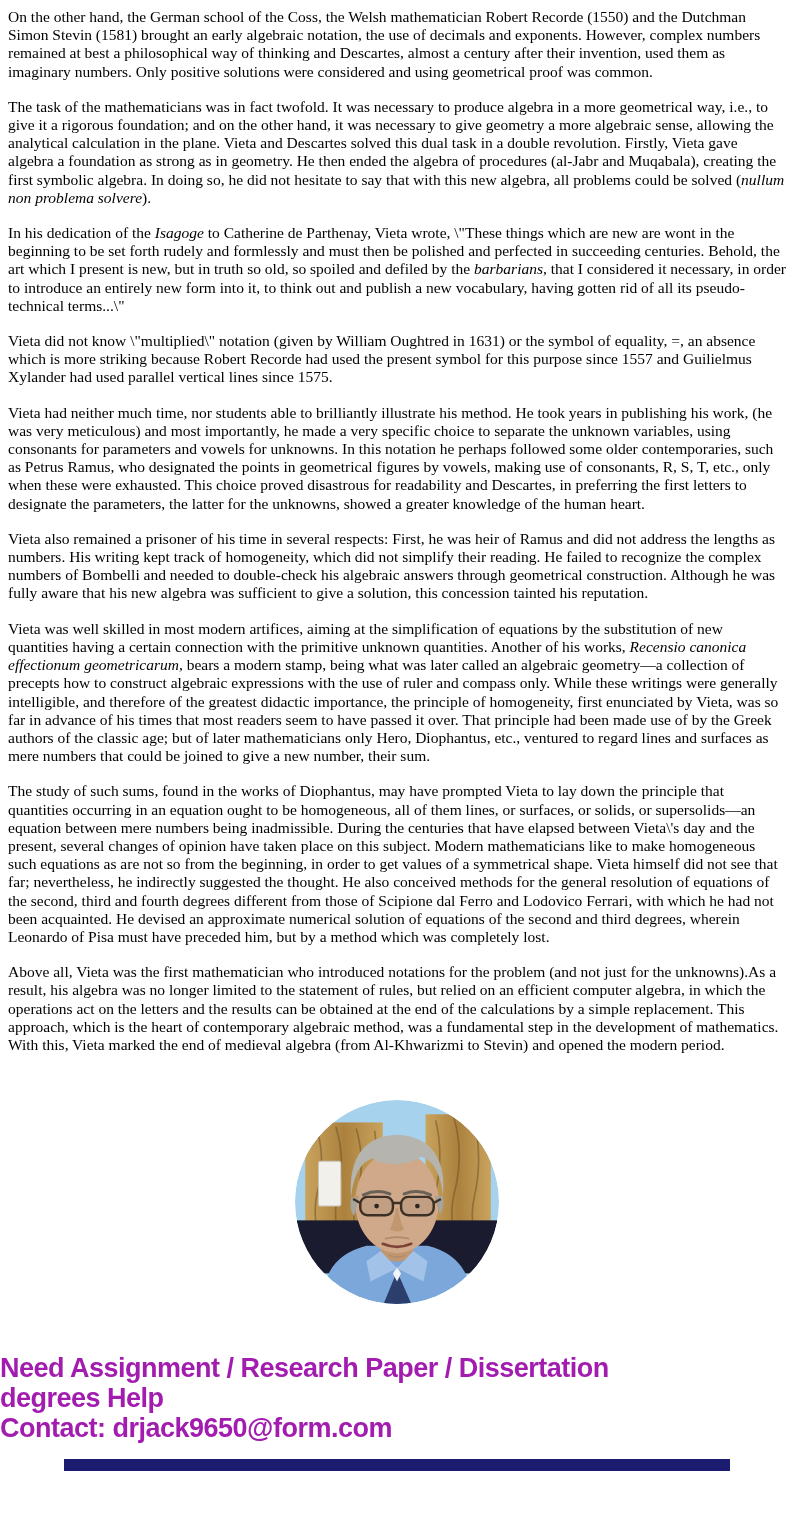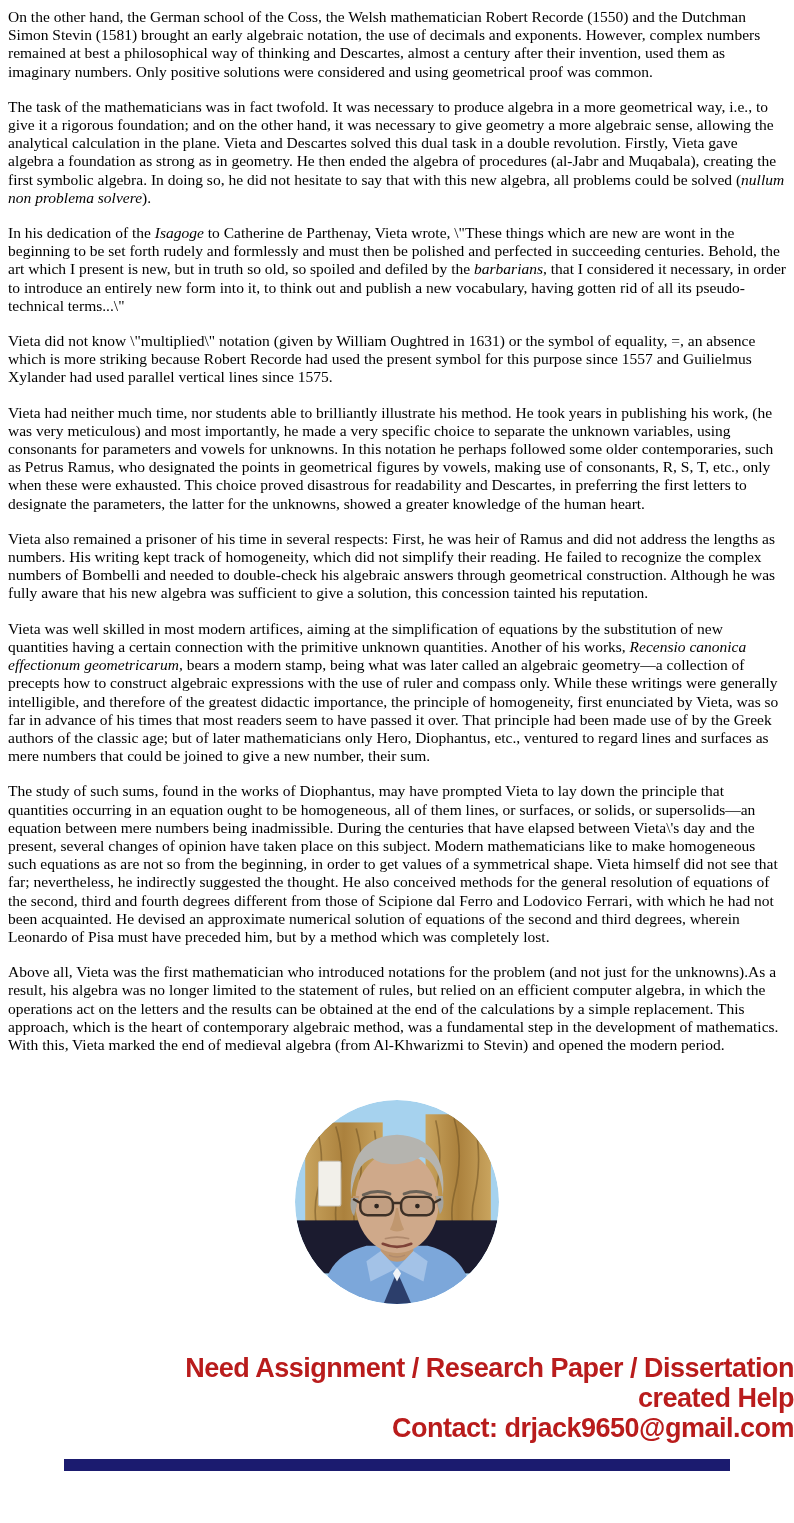--- a/index.html
+++ b/index.html
@@ -24,27 +24,27 @@
   .avatar {
     width: 204px; height: 204px;
     margin: 46px auto 0 auto;
     border-radius: 50%;
     overflow: hidden;
   }
   .avatar svg { display: block; }
 
   .footer {
     margin-top: 49px;
-    text-align: right;
+    text-align: left;
     font-family: "Liberation Sans", sans-serif;
     font-weight: bold;
     font-size: 27px;
     line-height: 30px;
     letter-spacing: -0.5px;
-    color: #b91c1c;
+    color: #a21caf;
   }
 
   .bottom-bar {
     width: 666px; height: 12px;
     margin: 16px auto 0 auto;
   }
 </style>
 </head>
 <body style="background: rgb(255, 255, 255);">
 
@@ -129,19 +129,19 @@
 
         <path d="M88 136 Q100 133 112 136" stroke="#b08a6d" stroke-width="1.6" fill="none"></path>
         <path d="M86 141 Q100 147 114 141" stroke="#7e4338" stroke-width="2.6" fill="none" stroke-linecap="round"></path>
         <path d="M92 152 Q100 156 108 152" stroke="#b08a6d" stroke-width="1.4" fill="none"></path>
       </g>
     </svg>
   </div>
 
   <div class="footer">
     <div>Need Assignment / Research Paper / Dissertation</div>
-    <div>created Help</div>
-    <div>Contact: drjack9650@gmail.com</div>
+    <div>degrees Help</div>
+    <div>Contact: drjack9650@form.com</div>
   </div>
 
   <div class="bottom-bar" style="background: rgb(27, 27, 111);"></div>
 
 </div>
 
 </body></html>

